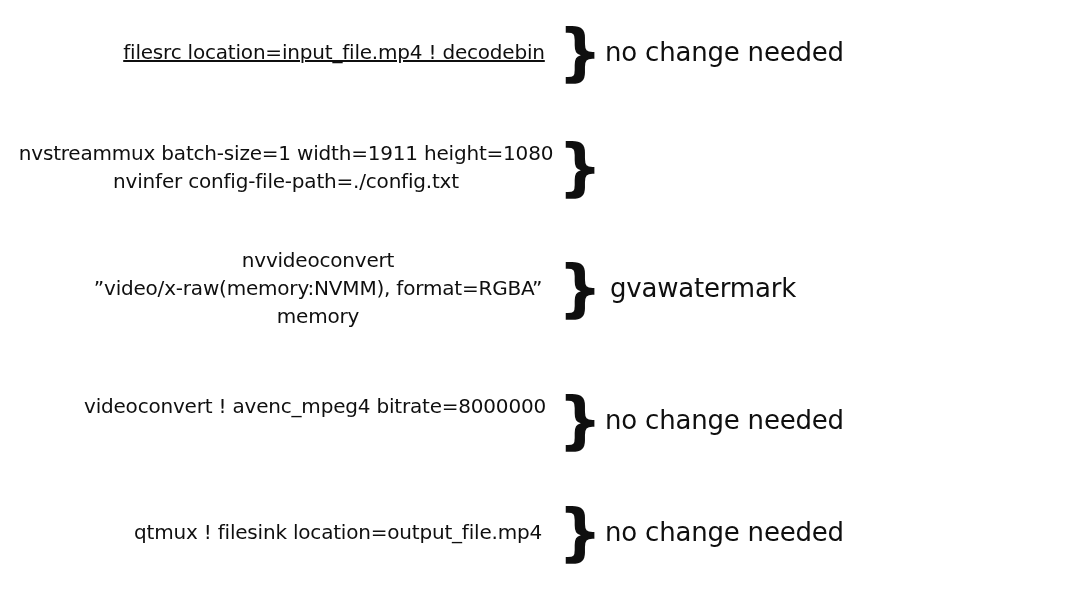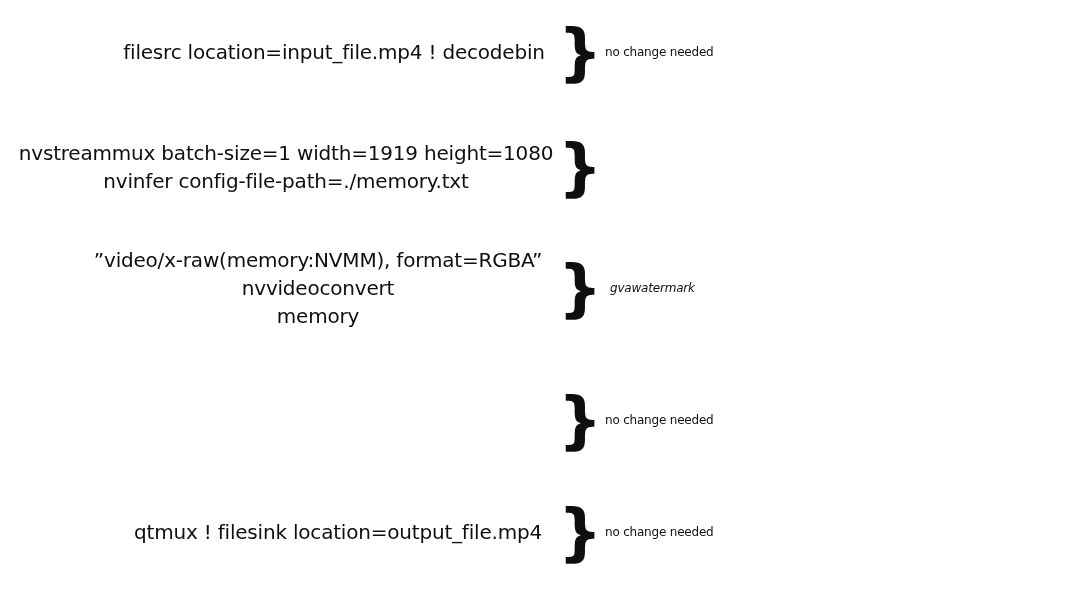--- a/index.html
+++ b/index.html
@@ -42,69 +42,70 @@
     font-size: 62px;
     font-weight: 700;
     line-height: 1;
     user-select: none;
   }
   .annotation {
     position: absolute;
     left: 605px;
     top: 50%;
     transform: translateY(-50%);
-    font-size: 12px;
+    font-size: 26px;
     line-height: 28px;
     white-space: nowrap;
     letter-spacing: -0.2px;
   }
   
   .row-1 { top: 38px;  height: 28px; }
-  .row-1 .left-block { left: 54px; }
+  .row-1 .left-block { left: 54px; text-decoration: underline; }
   .row-2 { top: 139px; height: 56px; }
   .row-2 .left-block { left: 6px;  }
   .row-3 { top: 246px; height: 84px; }
   .row-3 .left-block { left: 38px; }
-  .row-3 .annotation { left: 610px; font-style: italic; }
+  .row-3 .annotation { left: 610px; }
   .row-4 { top: 392px; height: 56px; }
   .row-4 .left-block { left: 35px; }
   .row-5 { top: 518px; height: 28px; }
   .row-5 .left-block { left: 58px; }
 </style>
 </head>
 <body>
 
 <div class="row row-1">
   <div class="left-block">
     <div class="pipeline-line">filesrc location=input_file.mp4 ! decodebin</div>
   </div>
   <div class="brace">}</div>
   <div class="annotation">no change needed</div>
 </div>
 
 <div class="row row-2">
   <div class="left-block">
-    <div class="pipeline-line">nvstreammux batch-size=1 width=1919 height=1080</div>
-    <div class="pipeline-line">nvinfer config-file-path=./memory.txt</div>
+    <div class="pipeline-line">nvstreammux batch-size=1 width=1911 height=1080</div>
+    <div class="pipeline-line">nvinfer config-file-path=./config.txt</div>
   </div>
   <div class="brace">}</div>
 </div>
 
 <div class="row row-3">
   <div class="left-block">
+    <div class="pipeline-line">nvvideoconvert</div>
     <div class="pipeline-line">”video/x-raw(memory:NVMM), format=RGBA”</div>
-    <div class="pipeline-line">nvvideoconvert</div>
     <div class="pipeline-line">memory</div>
   </div>
   <div class="brace">}</div>
   <div class="annotation">gvawatermark</div>
 </div>
 
 <div class="row row-4">
   <div class="left-block">
+    <div class="pipeline-line">videoconvert ! avenc_mpeg4 bitrate=8000000</div>
   </div>
   <div class="brace">}</div>
   <div class="annotation">no change needed</div>
 </div>
 
 <div class="row row-5">
   <div class="left-block">
     <div class="pipeline-line">qtmux ! filesink location=output_file.mp4</div>
   </div>
   <div class="brace">}</div>

